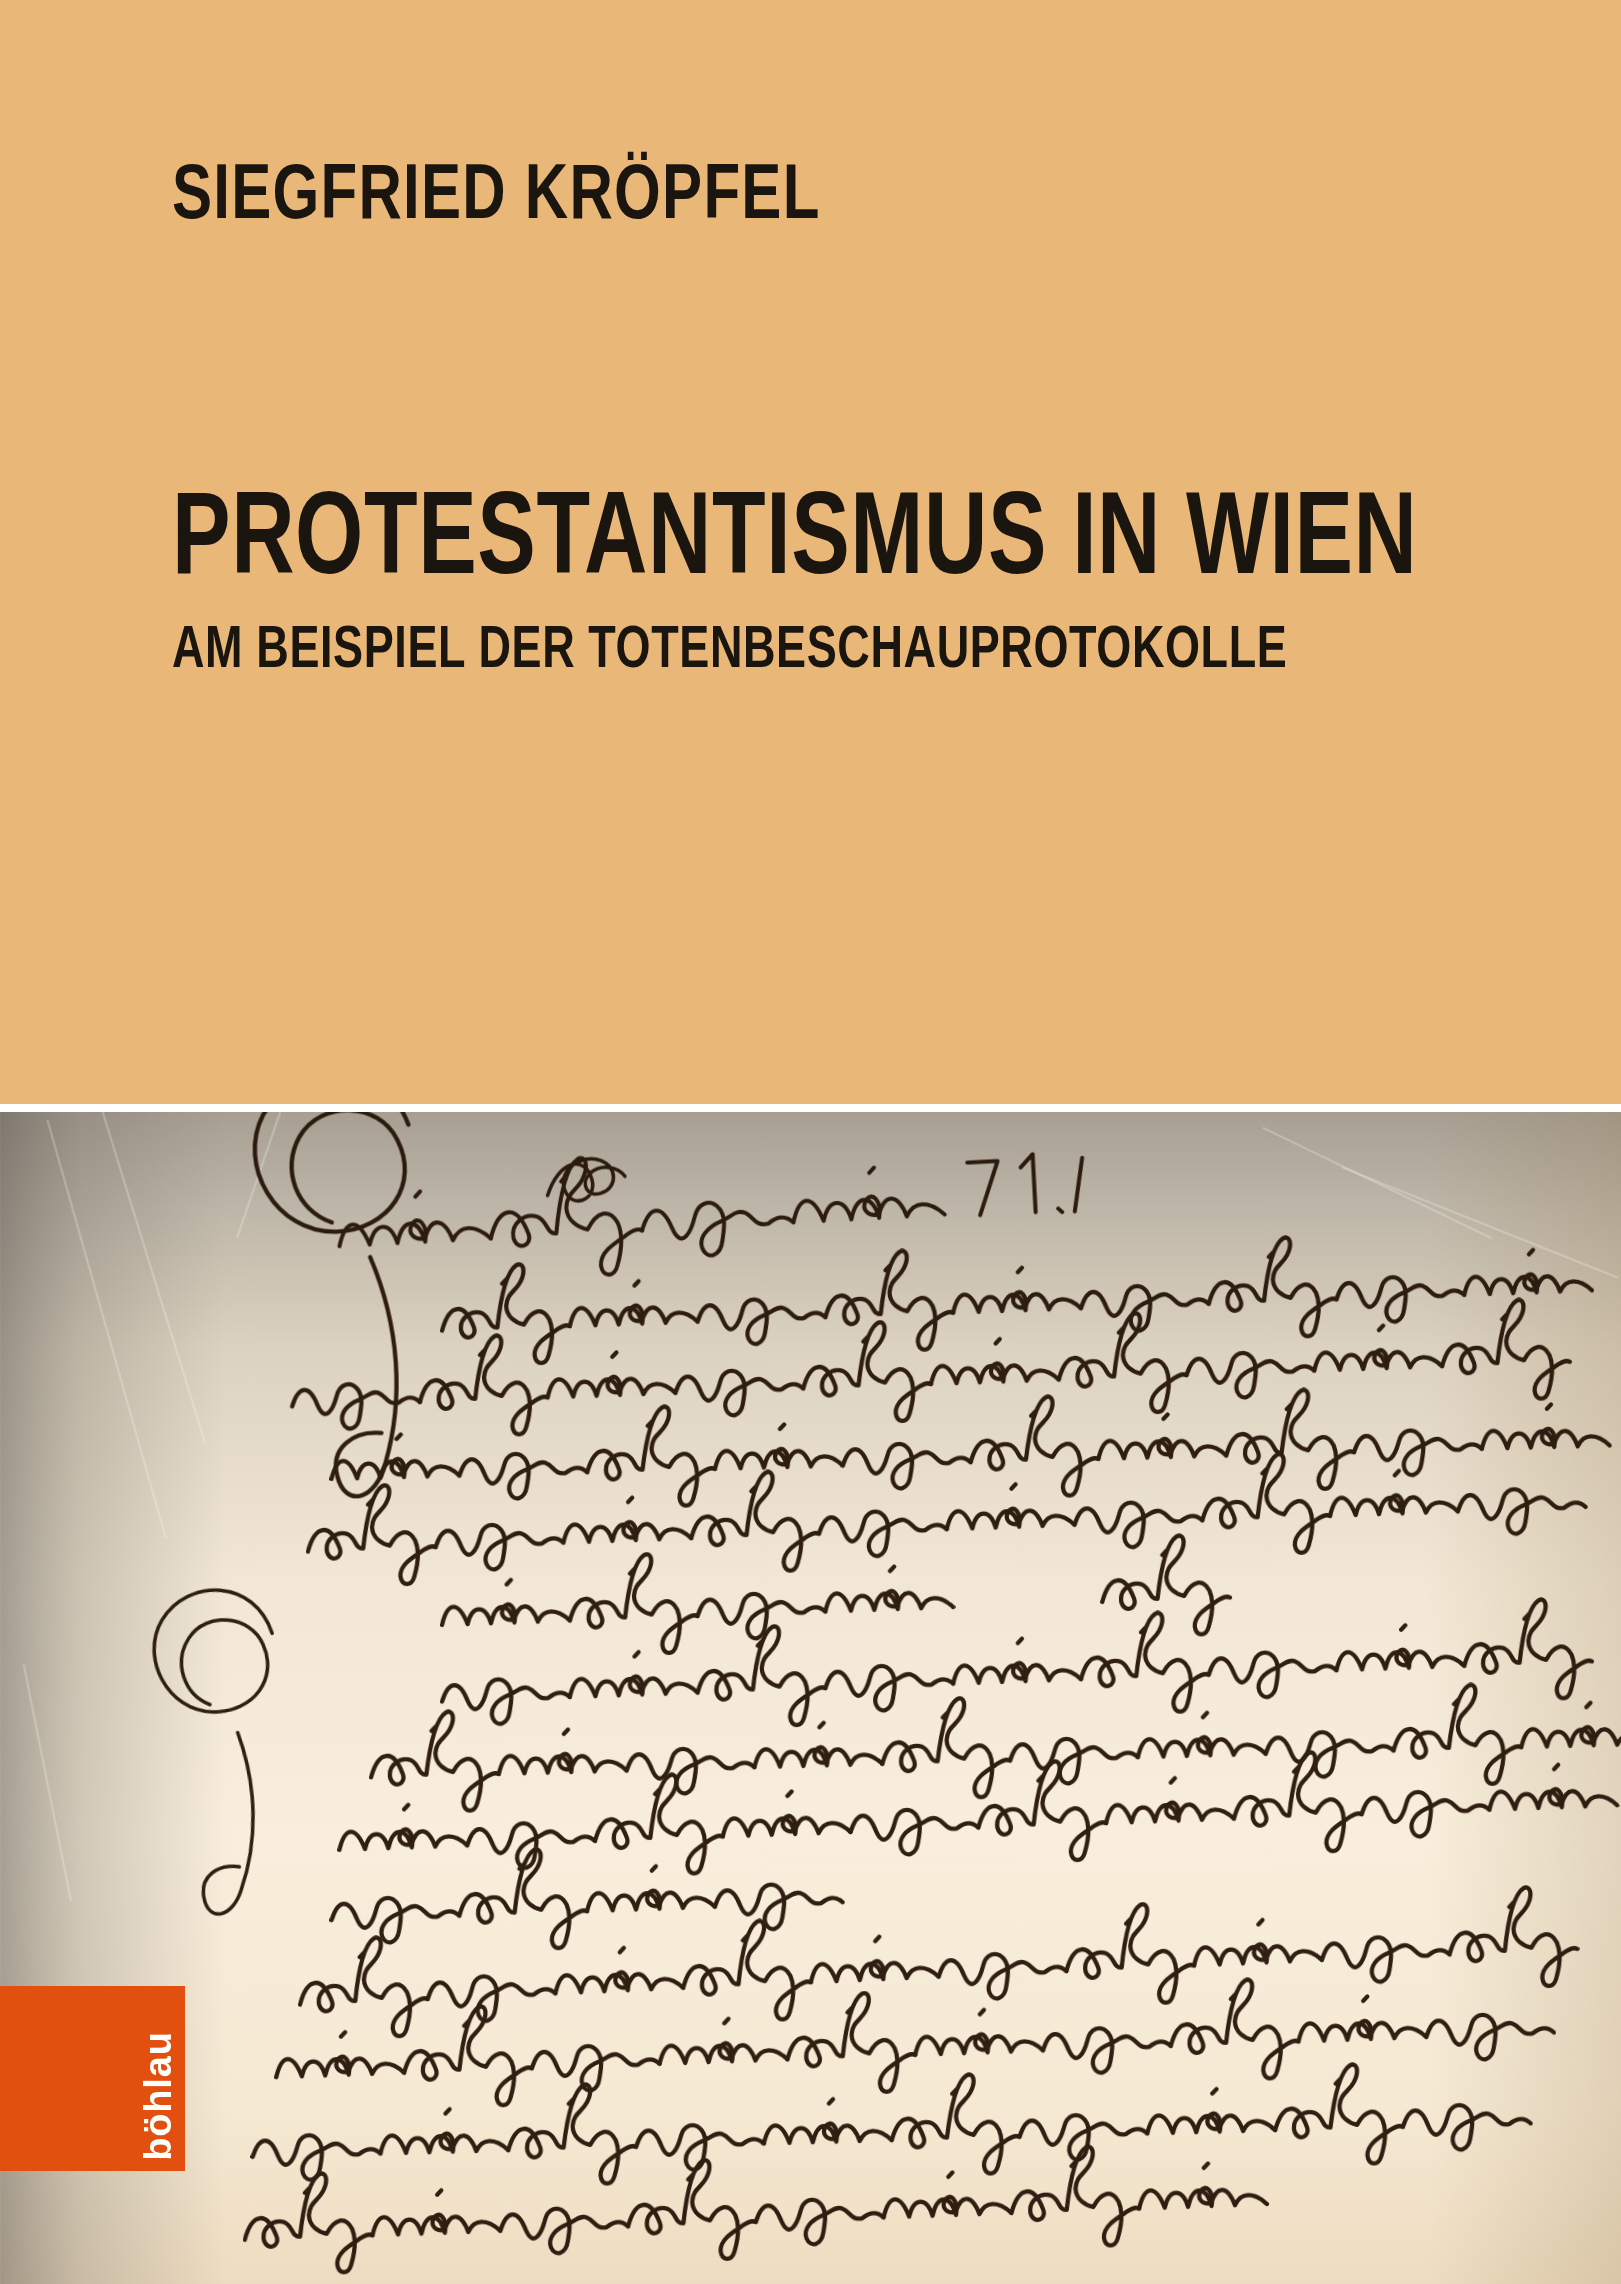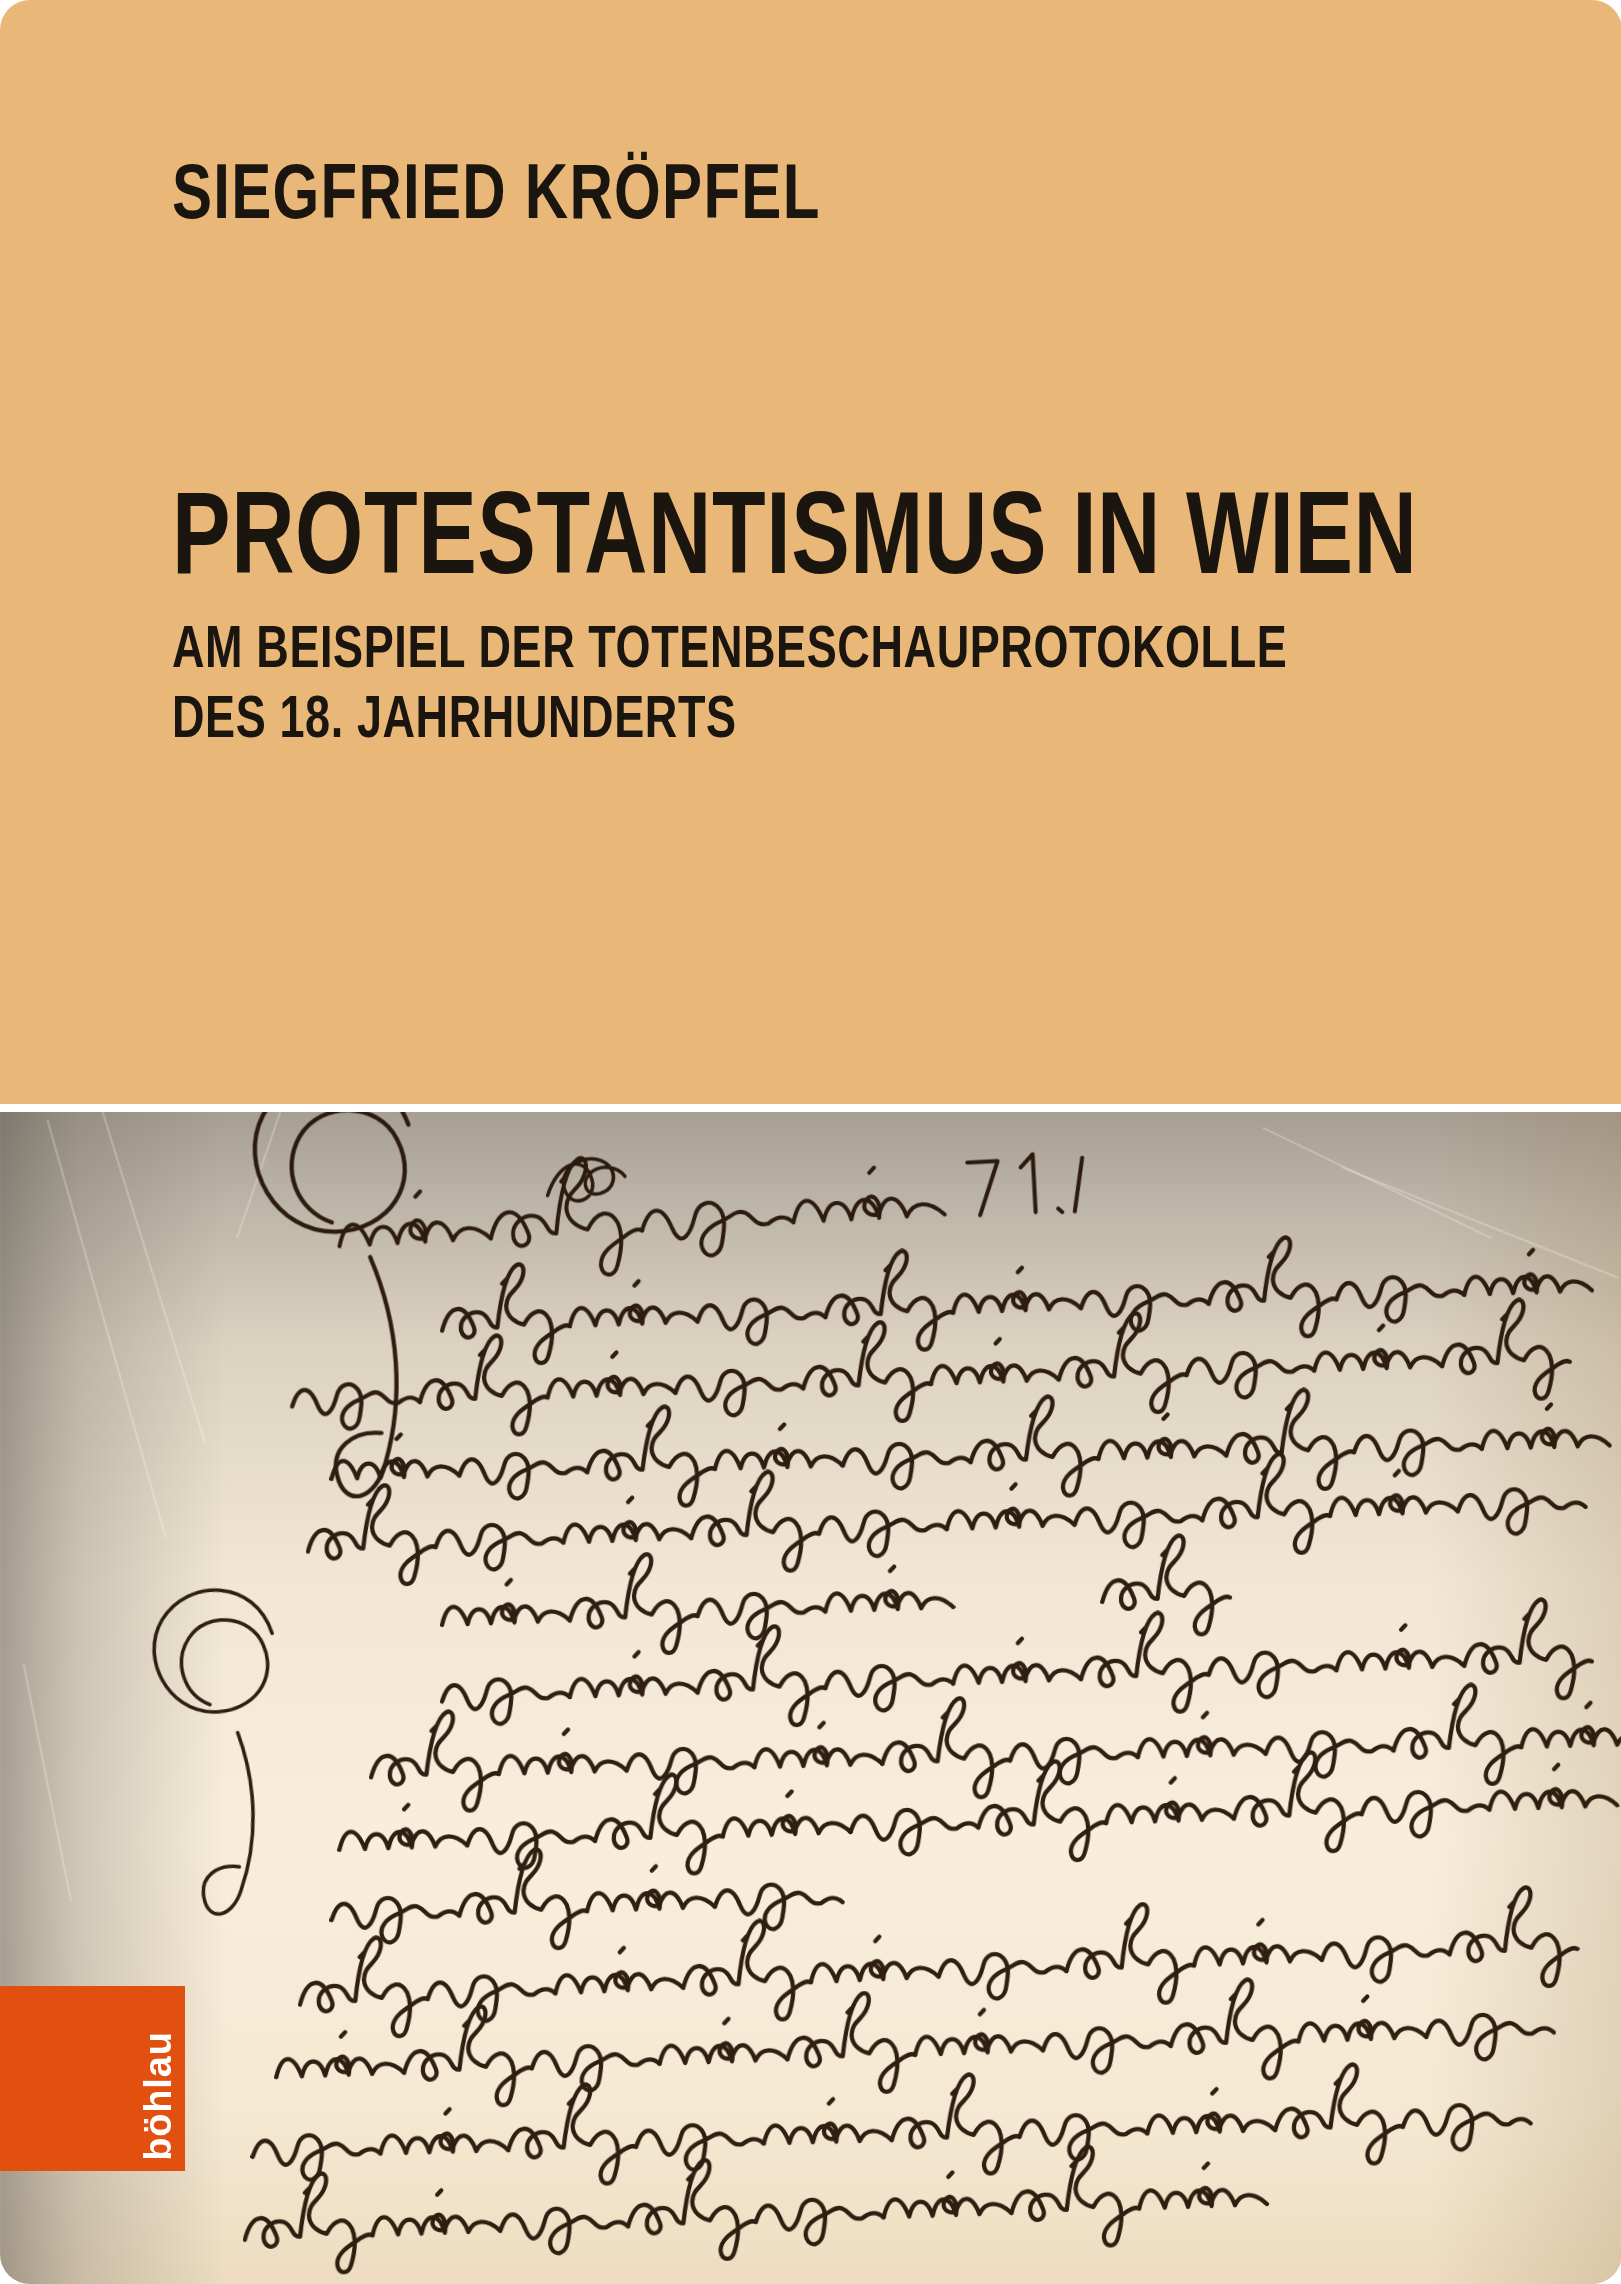--- a/index.html
+++ b/index.html
@@ -2,21 +2,20 @@
 <html style="font-size:12.6px"><head>
 <meta charset="utf-8">
 <style>
   html,body{margin:0;padding:0;background:#ffffff;}
   .cover{
     position:relative;
     width:1622px;height:2284px;
     overflow:hidden;
     font-family:"Liberation Sans",sans-serif;
     background:#ffffff;
-    border-radius:30px;
   }
   
   .band{
     position:absolute;left:0;top:0;width:1622px;height:1104px;
     background:#e9b878;
   }
   .band-text{
     position:absolute;left:172px;
     color:#1b1510;font-weight:700;white-space:nowrap;line-height:1;
   }
@@ -49,21 +48,20 @@
 </style>
 </head>
 <body>
 
 <div class="cover">
 
   <div class="band">
     <div class="band-text author"><span class="cond">SIEGFRIED KRÖPFEL</span></div>
     <div class="band-text title"><span class="cond">PROTESTANTISMUS IN WIEN</span></div>
     <div class="band-text subtitle1"><span class="cond">AM BEISPIEL DER TOTENBESCHAUPROTOKOLLE</span></div>
-    <div class="band-text subtitle2"><span class="cond">DES 18. JAHRHUNDERTS</span></div>
   </div>
 
   <div class="divider"></div>
 
   <svg class="photo" width="1622" height="1172" viewBox="0 0 2055 1485" role="img" aria-label="Photograph of a handwritten 18th-century Viennese Totenbeschauprotokoll page in German Kurrent cursive script with large ink flourishes">
     <defs>
       <linearGradient id="paperV" x1="0" y1="0" x2="0" y2="1">
         <stop offset="0" stop-color="#a79f92"></stop>
         <stop offset="0.08" stop-color="#bdb5a7"></stop>
         <stop offset="0.2" stop-color="#dcd2c0"></stop>

